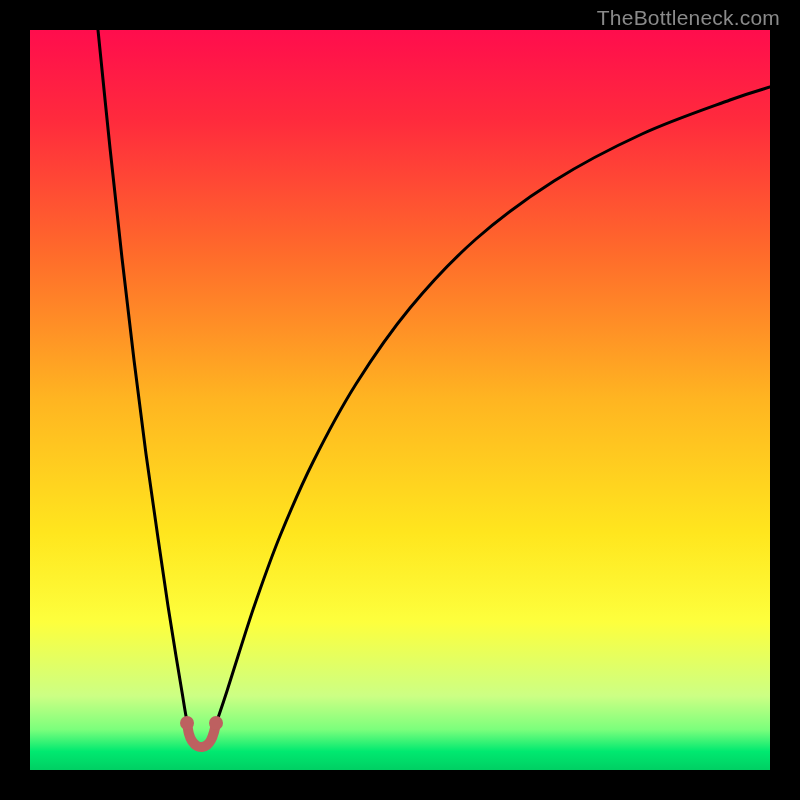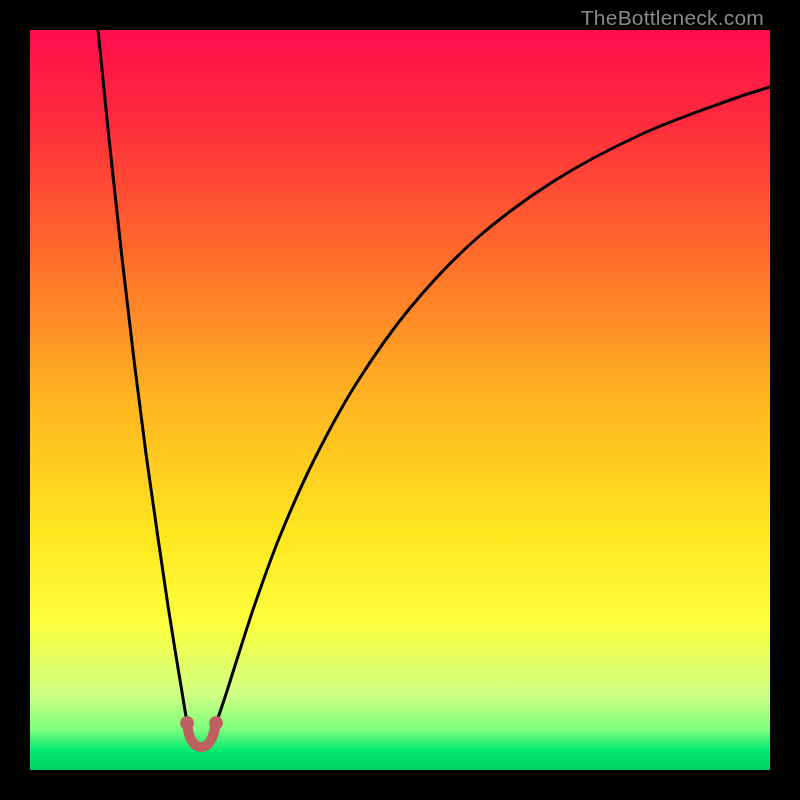--- a/index.html
+++ b/index.html
@@ -29,21 +29,21 @@
   .curve-svg {
     position: absolute;
     left: 0;
     top: 0;
     width: 740px;
     height: 740px;
   }
   .watermark {
     position: absolute;
     top: 6px;
-    right: 36px;
+    right: 20px;
     color: #8a8a8a;
     font-size: 21px;
     font-weight: 500;
     letter-spacing: 0.2px;
   }
 </style>
 </head>
 <body>
 
 <div class="watermark">TheBottleneck.com</div>

